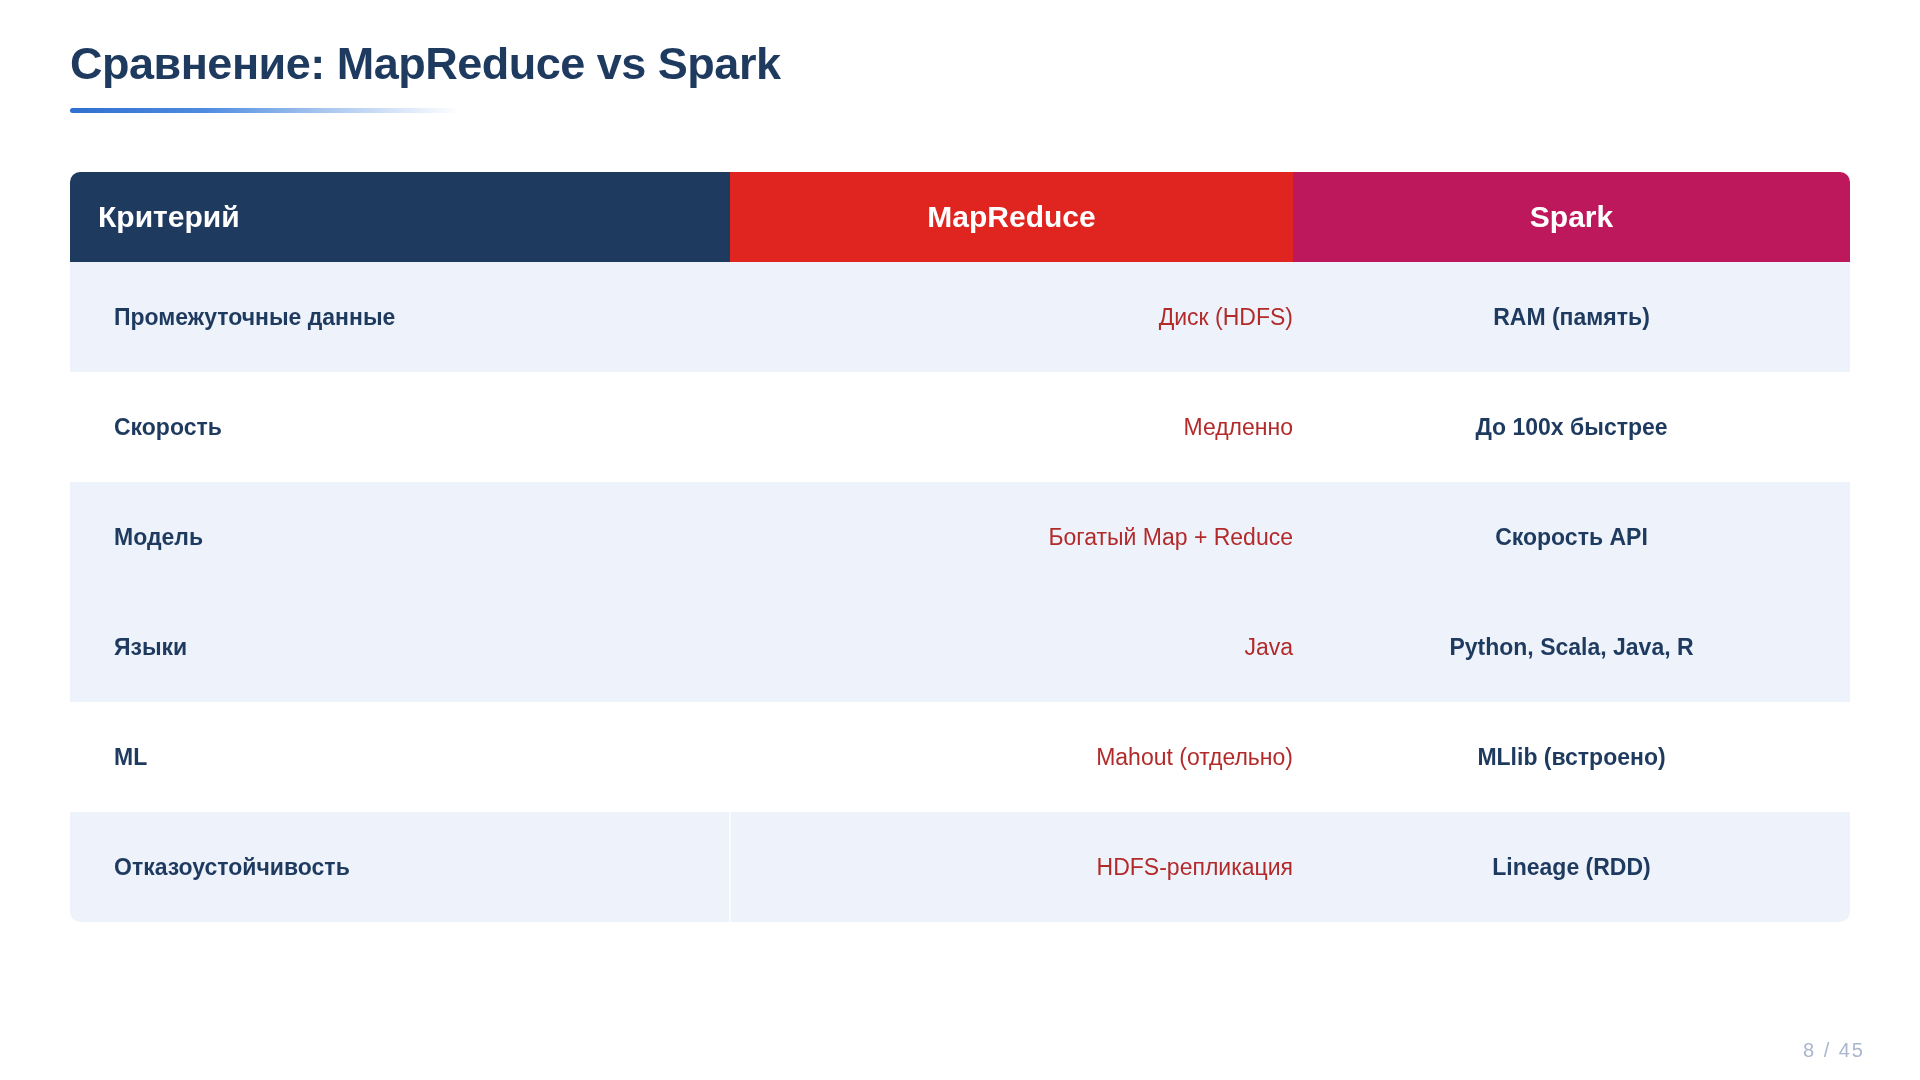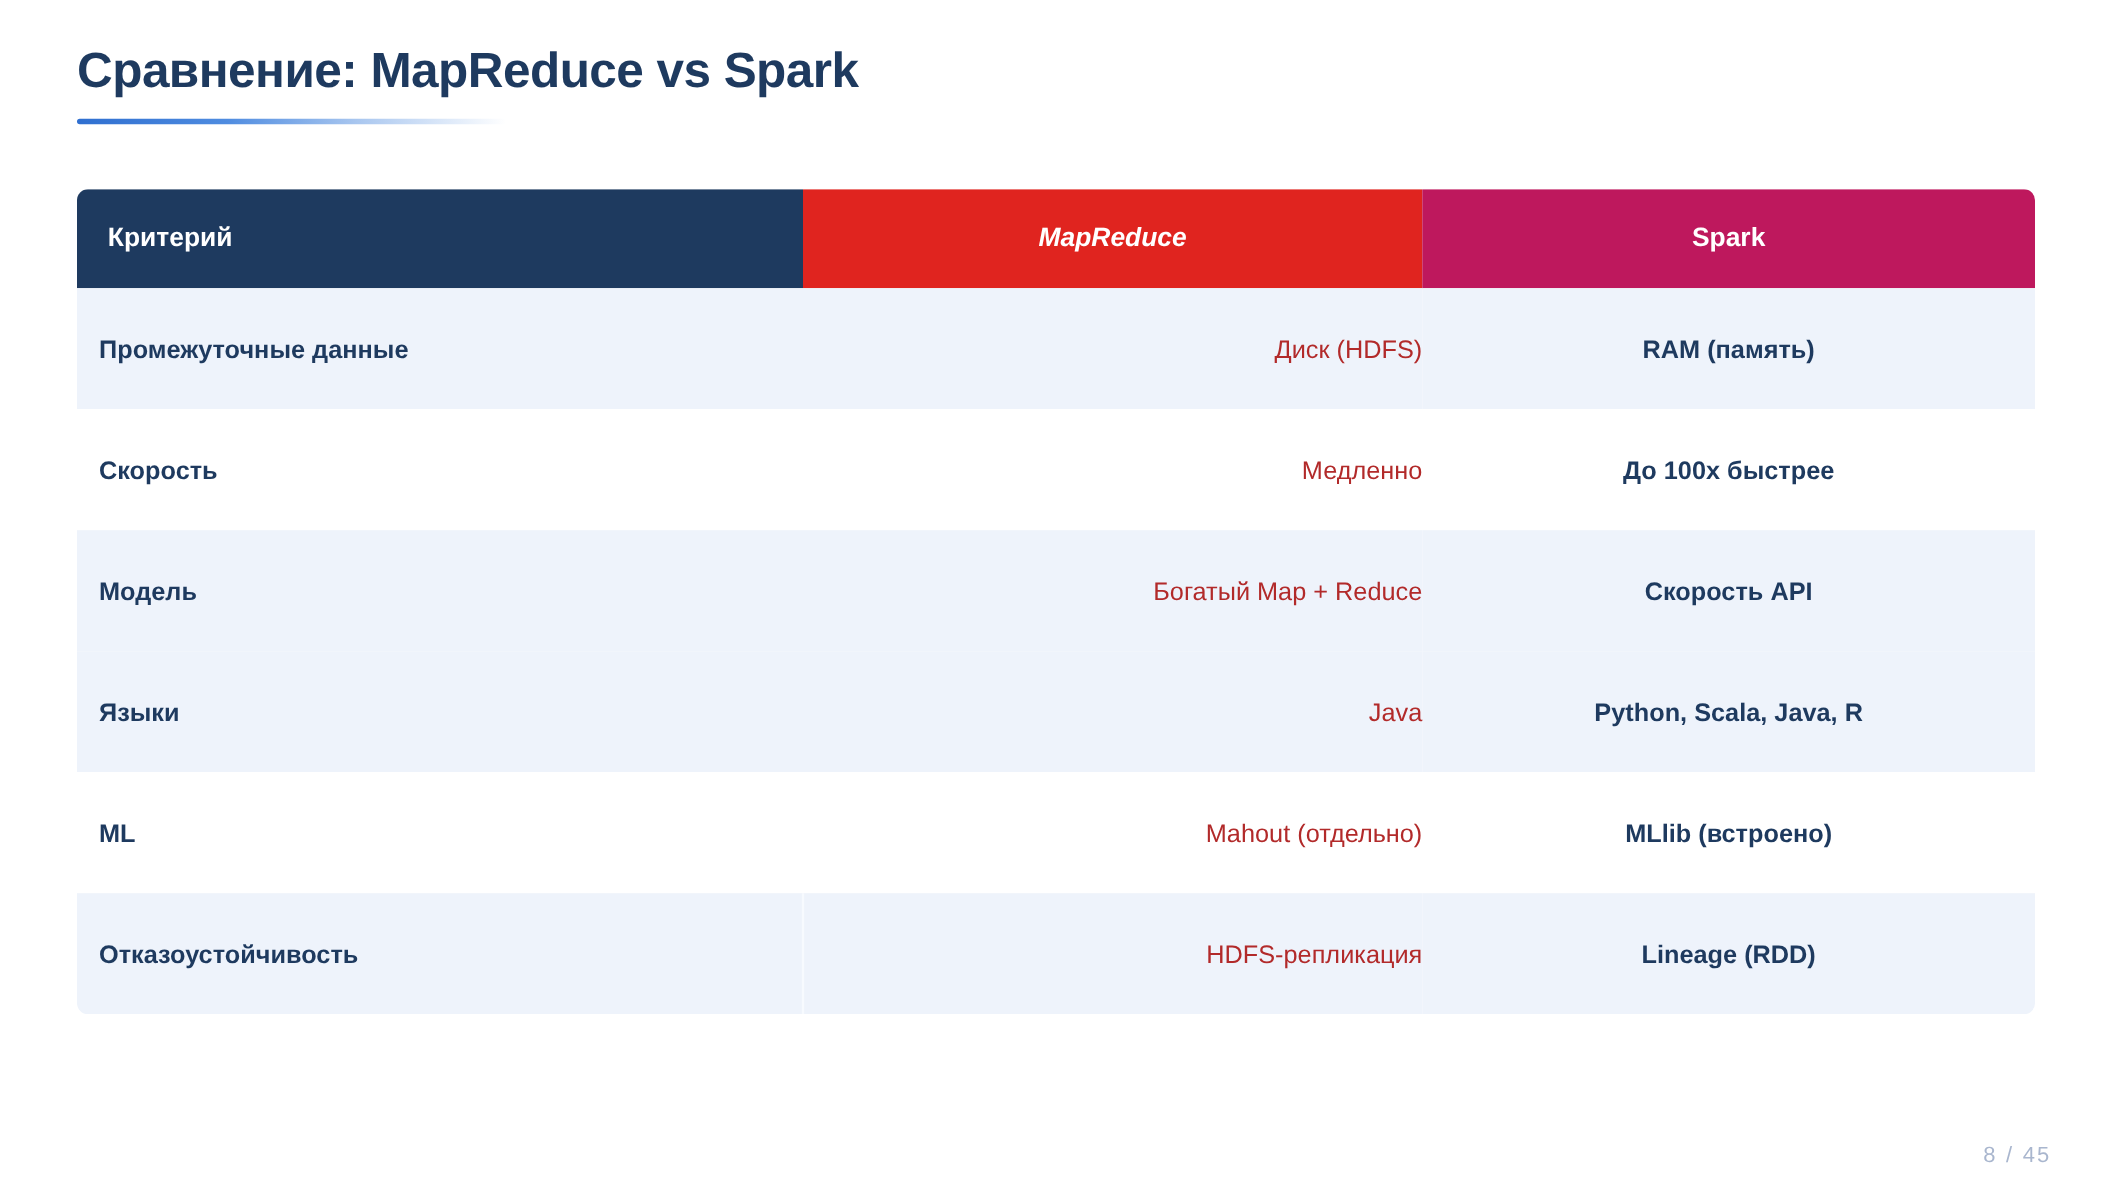--- a/index.html
+++ b/index.html
@@ -49,53 +49,52 @@
     width:100%;
     border-collapse:collapse;
     table-layout:fixed;
   }
   col.c-crit { width:660px; }
   col.c-mr   { width:563px; }
   col.c-sp   { width:557px; }
 
   thead th {
     height:90px;
-    font-size:24px;
+    font-size:30px;
     font-weight:bold;
     color:#ffffff;
     vertical-align:middle;
   }
   th.h-crit {
     background:#1e3a5f;
     text-align:left;
     padding-left:28px;
   }
   th.h-mr {
     background:#e0241f;
     text-align:center;
-    font-style:italic;
   }
   th.h-sp {
     background:#be185d;
     text-align:center;
   }
 
   tbody tr { height:110px; }
   tbody tr.shaded td { background:#eef3fb; }
   tbody tr.plain  td { background:#ffffff; }
 
   tbody td {
     vertical-align:middle;
     font-size:23px;
   }
   td.v-crit {
     color:#1e3a5f;
     font-weight:bold;
     text-align:left;
-    padding-left:20px;
+    padding-left:44px;
   }
   td.v-mr {
     color:#b22a2a;
     font-weight:normal;
     text-align:right;
   }
   td.v-sp {
     color:#1e3a5f;
     font-weight:bold;
     text-align:center;

